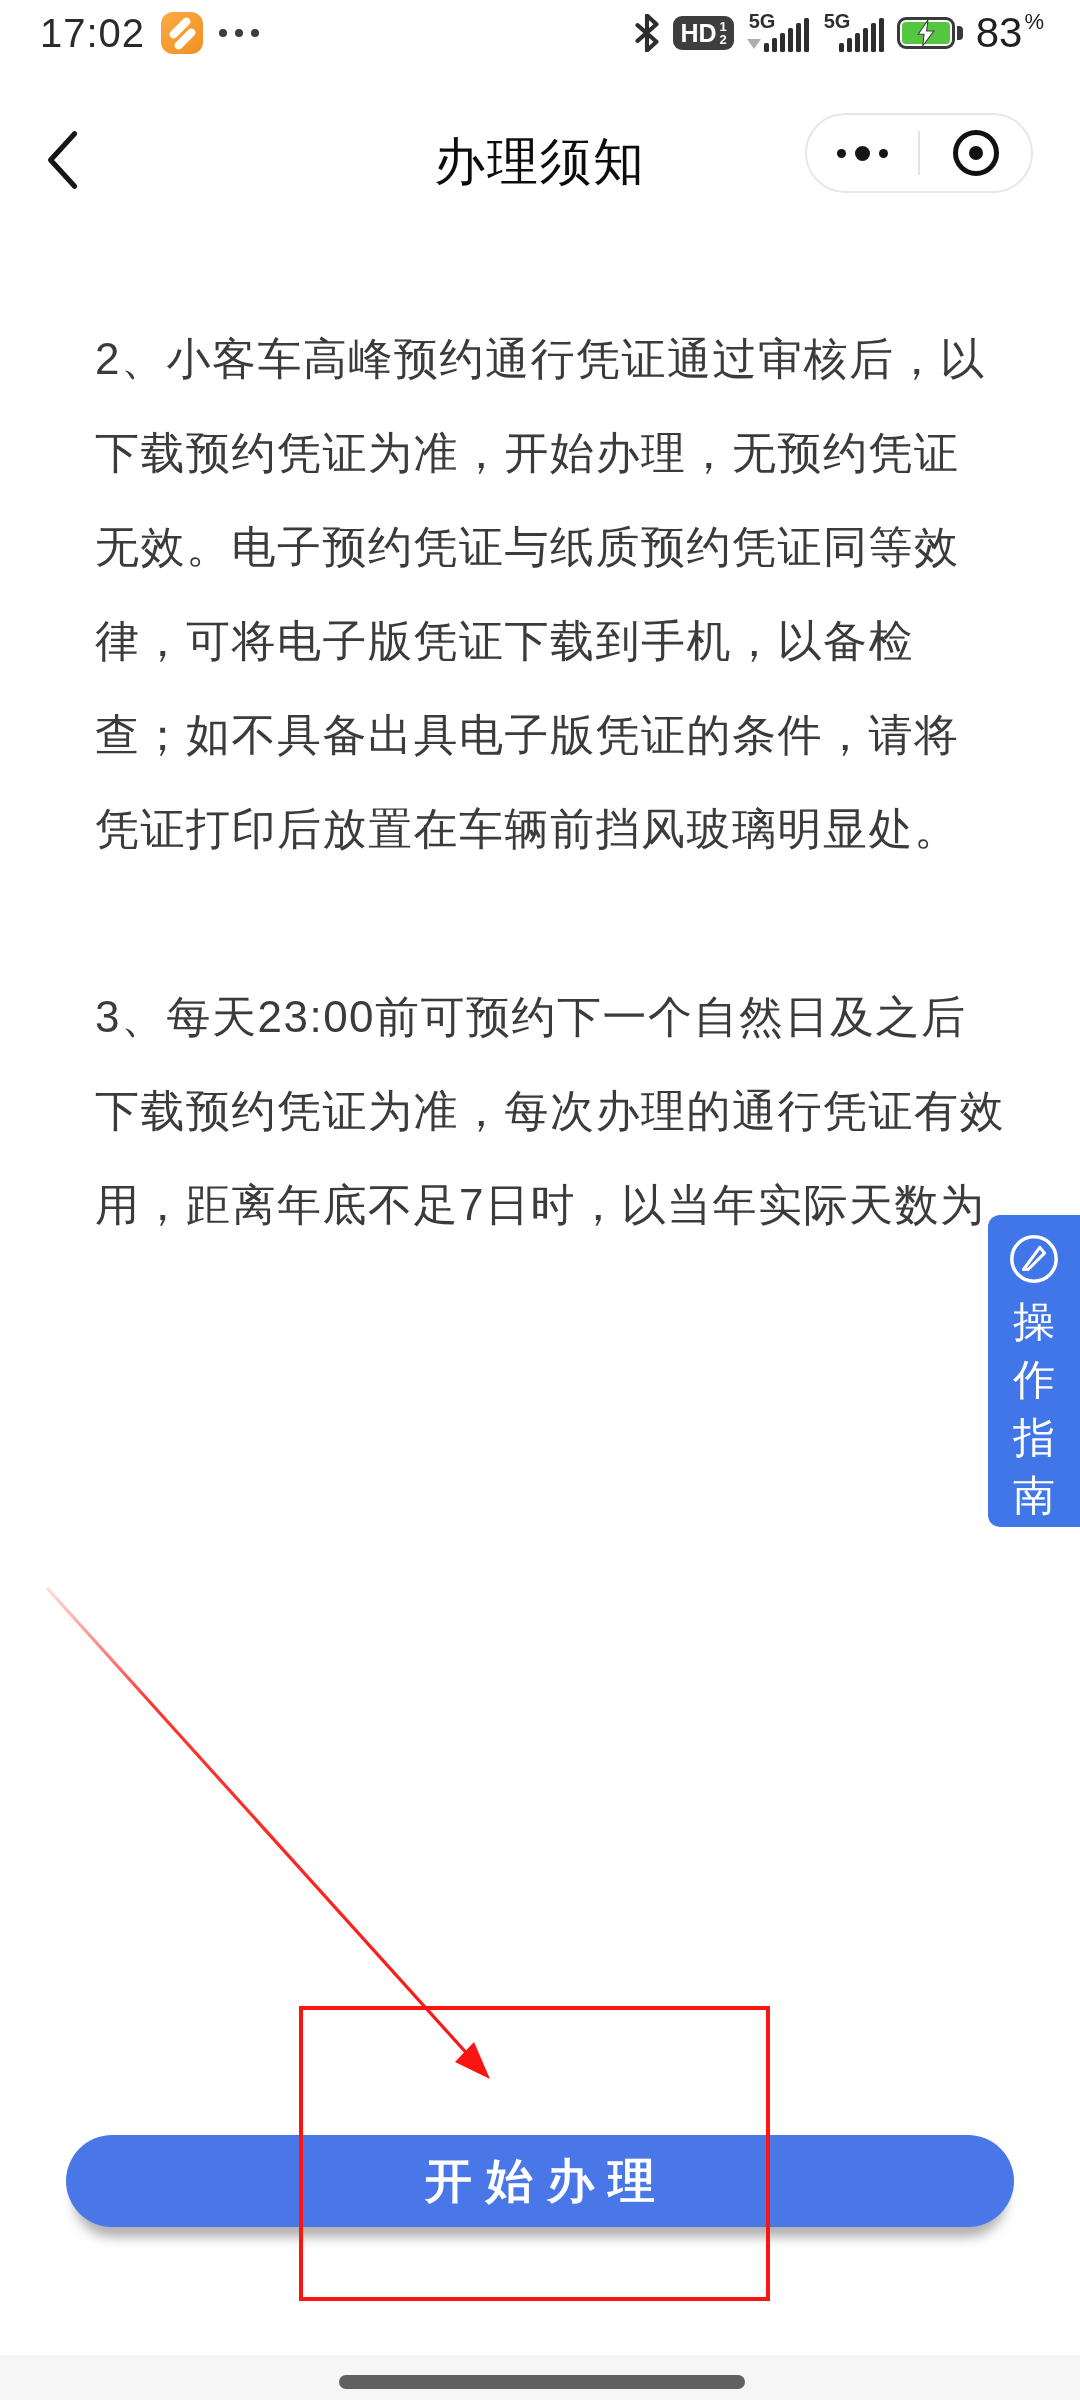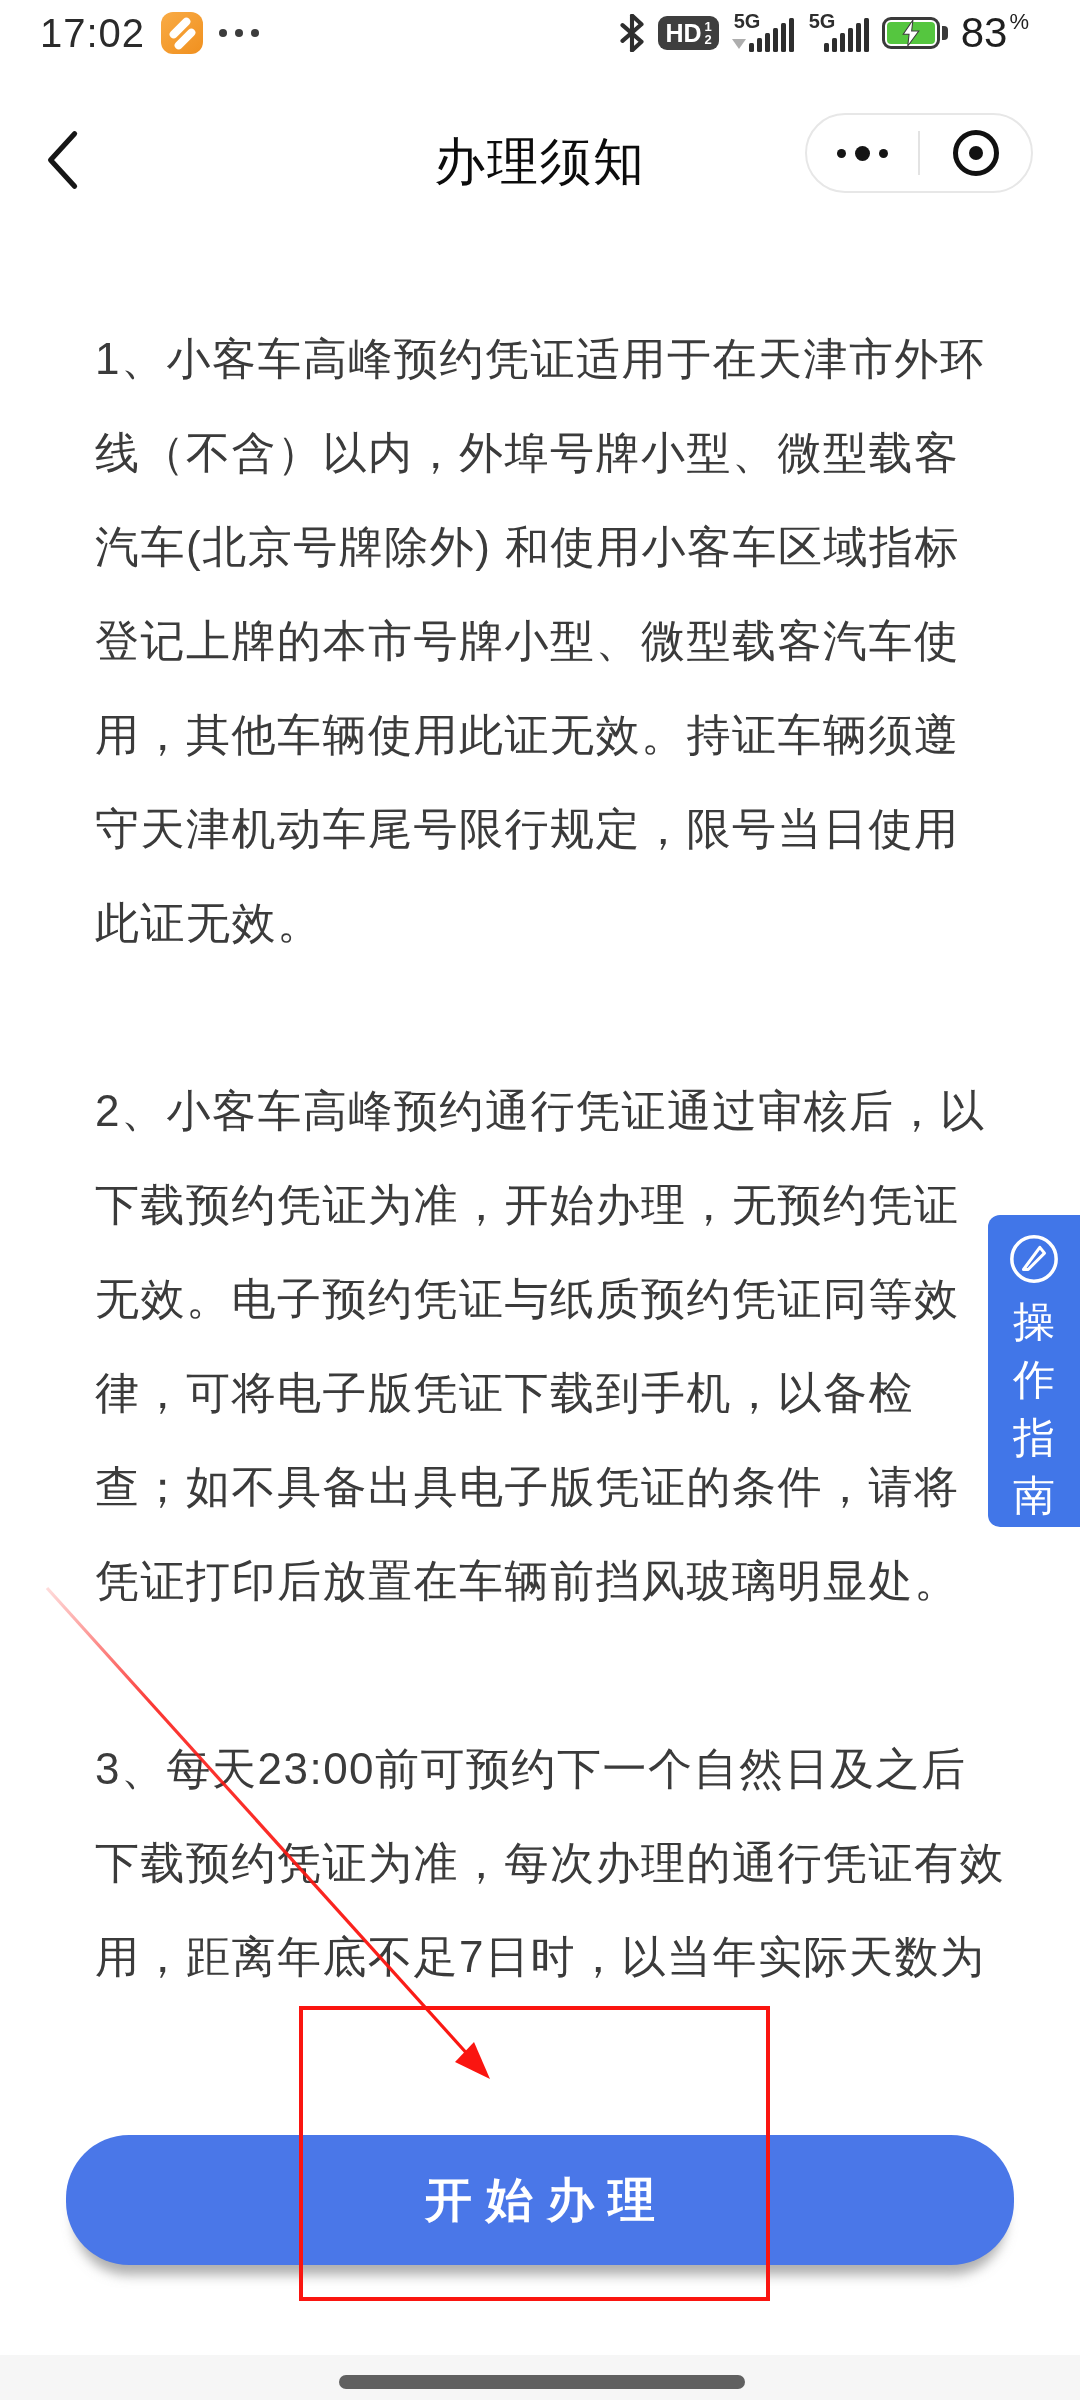--- a/index.html
+++ b/index.html
@@ -3,21 +3,21 @@
 <meta charset="utf-8">
 <style>
   html,body{margin:0;padding:0;}
   body{
     width:1080px;height:2400px;position:relative;overflow:hidden;
     background:#ffffff;font-family:"Liberation Sans","DejaVu Sans",sans-serif;
     -webkit-font-smoothing:antialiased;
   }
   
   .status-bar{position:absolute;top:0;left:0;right:0;height:66px;
-    display:flex;align-items:center;padding:0 51px 0 40px;box-sizing:border-box;z-index:8;}
+    display:flex;align-items:center;padding:0 36px 0 40px;box-sizing:border-box;z-index:8;}
   .sb-left{display:flex;align-items:center;gap:16px;}
   .sb-time{font-size:40px;font-weight:500;color:#2b2b2b;letter-spacing:1px;}
   .sb-app-icon{width:42px;height:42px;border-radius:12px;position:relative;overflow:hidden;
     background:linear-gradient(140deg,#f9ab45 0%,#f0901f 100%);}
   .sb-app-icon .stripe{position:absolute;background:#ffffff;border-radius:5px;transform:rotate(-45deg);}
   .sb-app-icon .s1{width:26px;height:8px;left:6px;top:12px;}
   .sb-app-icon .s2{width:26px;height:8px;left:11px;top:23px;}
   .sb-dots{display:flex;gap:8px;}
   .sb-dots i{width:8px;height:8px;border-radius:50%;background:#3c3c3c;}
   .sb-right{margin-left:auto;display:flex;align-items:center;gap:13px;}
@@ -61,21 +61,21 @@
   .para{margin:0 0 94px 0;}
   .line{height:94px;line-height:94px;font-size:44px;letter-spacing:1.5px;white-space:nowrap;}
   
   .side-tab{position:absolute;right:0;top:1215px;width:92px;height:312px;background:#4176e8;
     border-radius:12px 0 0 12px;z-index:5;display:flex;flex-direction:column;align-items:center;
     padding-top:16px;box-sizing:border-box;cursor:pointer;}
   .side-tab .compass{margin-bottom:6px;}
   .tab-char{color:#fff;font-size:42px;line-height:58px;height:58px;}
   
   .bottom-bar{position:absolute;left:0;right:0;top:2058px;bottom:0;background:#ffffff;z-index:6;}
-  .action-button{position:absolute;left:66px;top:77px;width:948px;height:130px;border-radius:63px;
+  .action-button{position:absolute;left:66px;top:77px;width:948px;height:92px;border-radius:63px;
     background:#4a77e8;display:flex;align-items:center;justify-content:center;cursor:pointer;
     box-shadow:0 18px 12px -8px rgba(110,110,110,0.55);}
   .action-button span{color:#ffffff;font-size:47px;font-weight:bold;letter-spacing:14px;text-indent:14px;}
   .gesture-area{position:absolute;left:0;right:0;bottom:0;height:45px;background:#f6f6f6;}
   .home-indicator{position:absolute;left:339px;bottom:11px;width:406px;height:14px;border-radius:7px;
     background:#606060;cursor:pointer;}
   
   .annotation{position:absolute;left:0;top:0;z-index:30;pointer-events:none;}
 </style>
 </head>
@@ -162,29 +162,20 @@
     <div class="capsule-divider"></div>
     <div class="capsule-half">
       <span class="target-icon">
           <i></i>
         </span>
     </div>
   </div>
 </div>
 
 <div class="content">
-  <div class="para">
-      <div class="line">1、小客车高峰预约凭证适用于在天津市外环</div>
-      <div class="line">线（不含）以内，外埠号牌小型、微型载客</div>
-      <div class="line">汽车(北京号牌除外) 和使用小客车区域指标</div>
-      <div class="line">登记上牌的本市号牌小型、微型载客汽车使</div>
-      <div class="line">用，其他车辆使用此证无效。持证车辆须遵</div>
-      <div class="line">守天津机动车尾号限行规定，限号当日使用</div>
-      <div class="line">此证无效。</div>
-    </div>
   <div class="para">
       <div class="line">2、小客车高峰预约通行凭证通过审核后，以</div>
       <div class="line">下载预约凭证为准，开始办理，无预约凭证</div>
       <div class="line">无效。电子预约凭证与纸质预约凭证同等效</div>
       <div class="line">律，可将电子版凭证下载到手机，以备检</div>
       <div class="line">查；如不具备出具电子版凭证的条件，请将</div>
       <div class="line">凭证打印后放置在车辆前挡风玻璃明显处。</div>
     </div>
   <div class="para">
       <div class="line">3、每天23:00前可预约下一个自然日及之后</div>

